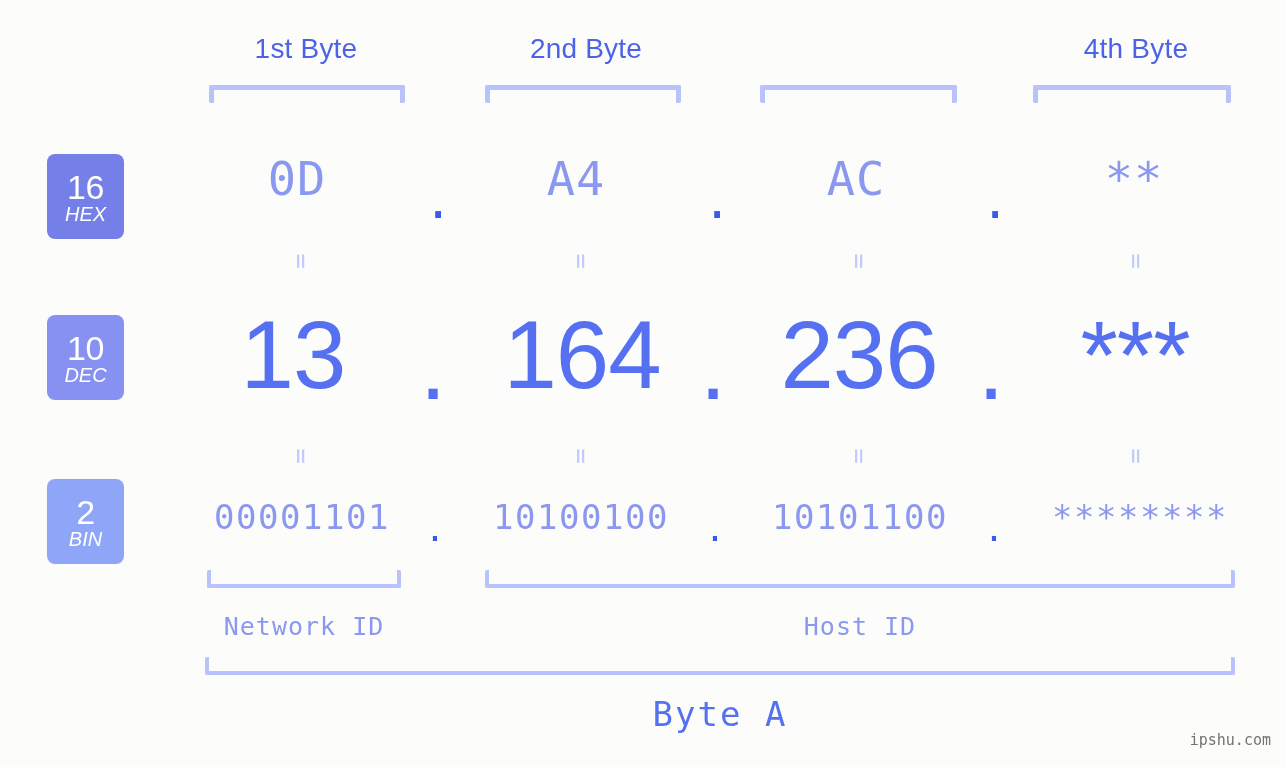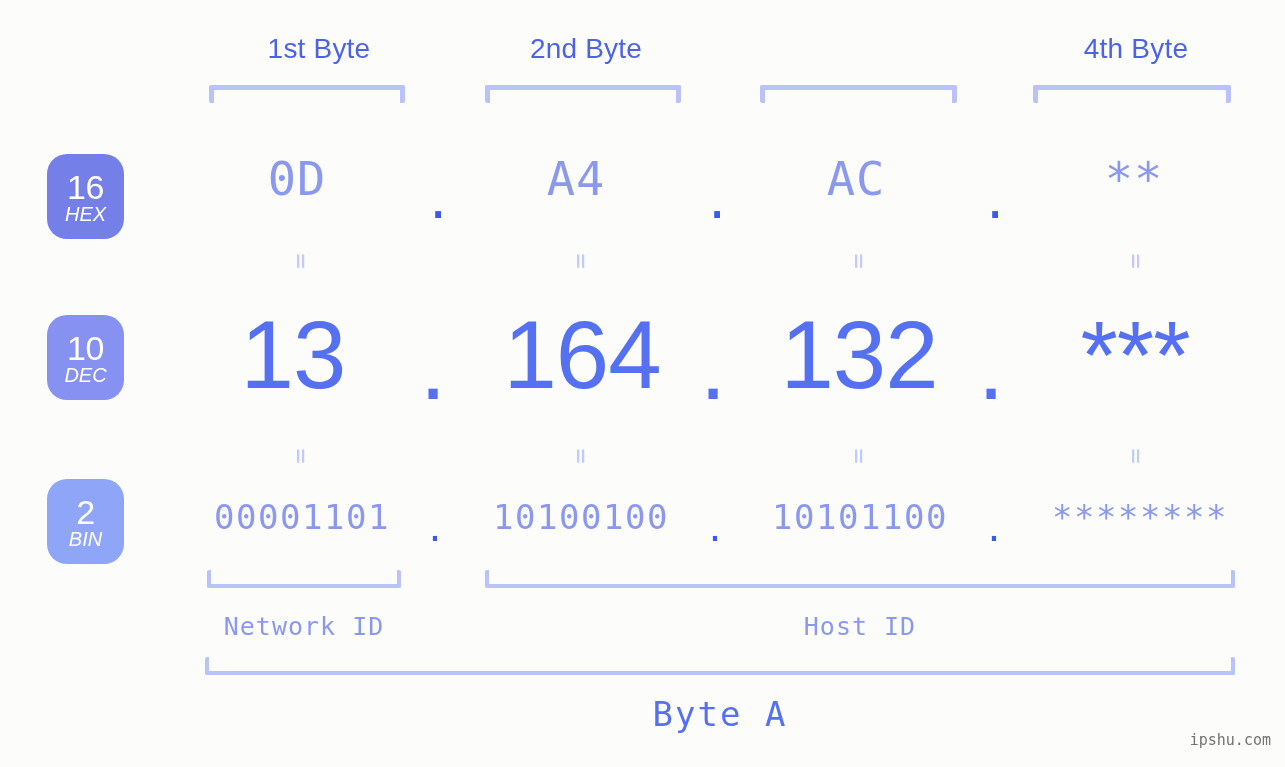--- a/index.html
+++ b/index.html
@@ -50,21 +50,21 @@
     border-width: 4px;
     border-top: none;
   }
 
   
   .badge {
     position: absolute;
     left: 47px;
     width: 77px;
     height: 85px;
-    border-radius: 20px;
+    border-radius: 8px;
     color: #ffffff;
     display: flex;
     flex-direction: column;
     align-items: center;
     justify-content: center;
     line-height: 1;
   }
   .badge .num {
     font-size: 34px;
     font-weight: 400;
@@ -188,21 +188,21 @@
     color: #737373;
     font-family: "DejaVu Sans Mono", monospace;
     letter-spacing: 0px;
   }
 </style>
 </head>
 <body>
 
 <div class="stage">
 
-  <div class="byte-label" style="left:219px">1st Byte</div>
+  <div class="byte-label" style="left:206px">1st Byte</div>
   <div class="byte-label" style="left:486px">2nd Byte</div>
   <div class="byte-label" style="left:1036px">4th Byte</div>
 
   <div class="bracket-top" style="left:209px; top:85px; width:196px"></div>
   <div class="bracket-top" style="left:485px; top:85px; width:196px"></div>
   <div class="bracket-top" style="left:760px; top:85px; width:197px"></div>
   <div class="bracket-top" style="left:1033px; top:85px; width:198px"></div>
 
   <div class="badge" style="top:154px; background:#757fe8">
     <span class="num">16</span>
@@ -229,21 +229,21 @@
 
   <div class="eq" style="left:201px; top:248px">=</div>
   <div class="eq" style="left:481px; top:248px">=</div>
   <div class="eq" style="left:759px; top:248px">=</div>
   <div class="eq" style="left:1036px; top:248px">=</div>
 
   <div class="cell dec-val" style="left:177px">13</div>
   <div class="dec-dot" style="left:416px">.</div>
   <div class="cell dec-val" style="left:466px">164</div>
   <div class="dec-dot" style="left:696px">.</div>
-  <div class="cell dec-val" style="left:743px">132</div>
+  <div class="cell dec-val" style="left:743px">236</div>
   <div class="dec-dot" style="left:974px">.</div>
   <div class="cell dec-val" style="left:1019px">***</div>
 
   <div class="eq" style="left:201px; top:443px">=</div>
   <div class="eq" style="left:481px; top:443px">=</div>
   <div class="eq" style="left:759px; top:443px">=</div>
   <div class="eq" style="left:1036px; top:443px">=</div>
 
   <div class="cell bin-val" style="left:182px">00001101</div>
   <div class="bin-dot" style="left:424px">.</div>

